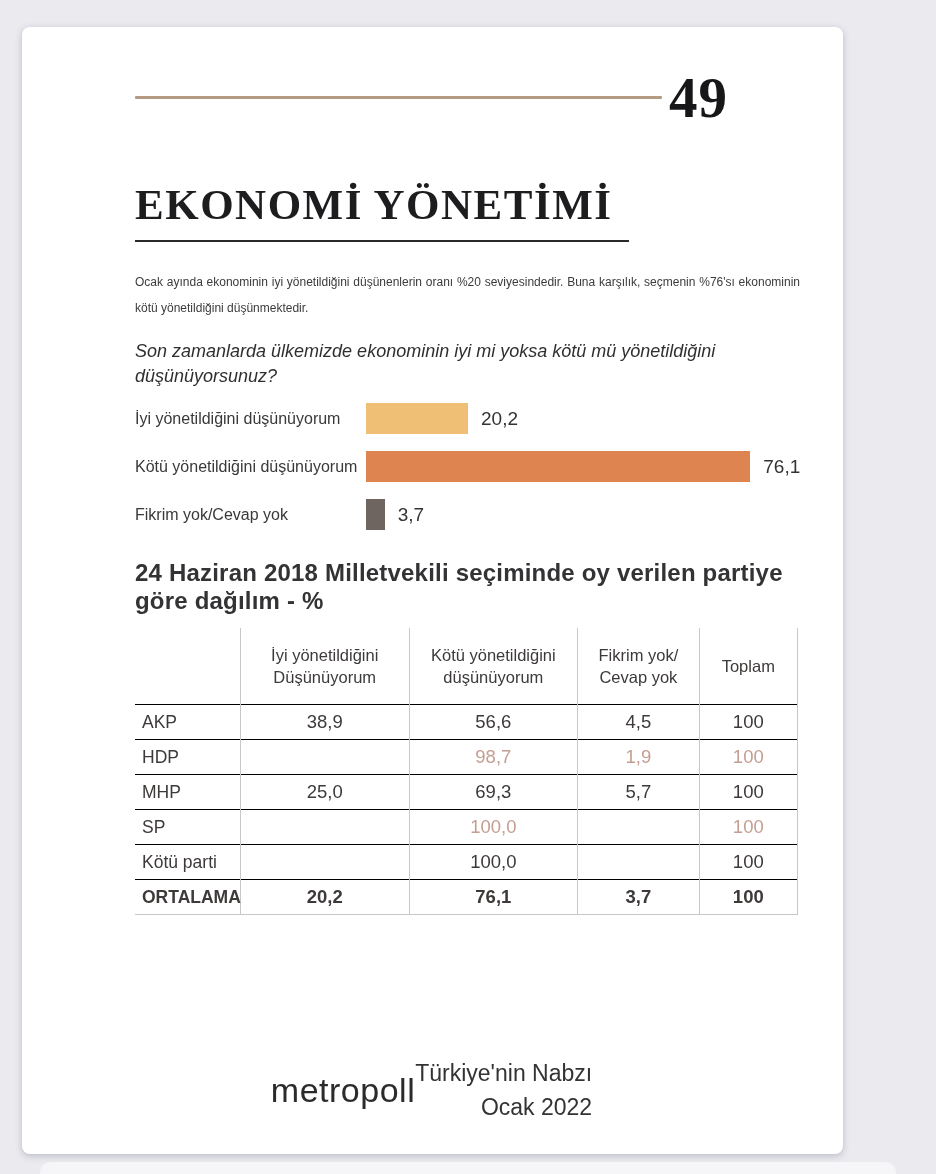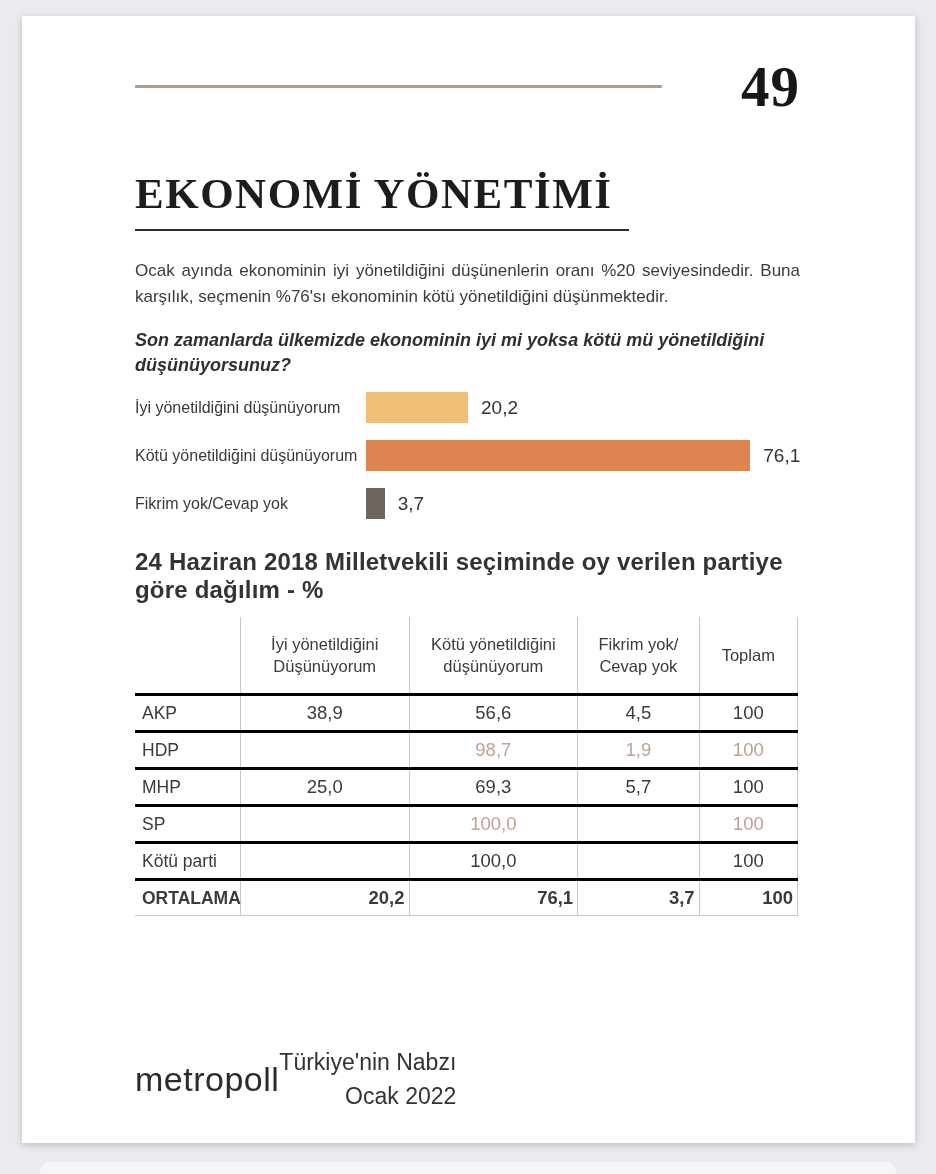--- a/index.html
+++ b/index.html
@@ -5,22 +5,22 @@
   html,body{margin:0;padding:0;}
   body{
     width:936px;height:1174px;
     background:#eaeaef;
     font-family:"Liberation Sans",sans-serif;
     position:relative;overflow:hidden;
     -webkit-font-smoothing:antialiased;
   }
   .canvas{position:absolute;inset:0;}
   .page{
-    position:absolute;left:22px;top:16px;width:893px;height:1127px;
-    background:#ffffff;border-radius:0;
+    position:absolute;left:22px;top:27px;width:821px;height:1127px;
+    background:#ffffff;border-radius:8px;
     box-shadow:0 2px 7px rgba(70,70,95,.28);
   }
   
   .page-head{
     margin:39px 115px 0 113px;height:62px;
     display:flex;align-items:center;
   }
   .head-rule{width:527px;height:3px;background:#b59a84;border-radius:1px;}
   .page-number{
     margin-left:auto;
@@ -30,27 +30,27 @@
   
   .title{
     margin:52px 0 0 113px;display:inline-block;
     font-family:"Liberation Serif",serif;font-weight:700;
     font-size:43px;color:#1d1d20;letter-spacing:1.5px;
     padding:0 16px 11px 0;border-bottom:2px solid #2a2a2a;
   }
   .body-col{margin-left:113px;width:665px;}
   .intro{
     margin:27px 0 0 0;
-    font-size:17px;line-height:26px;color:#3b3b3d;
+    font-size:12px;line-height:26px;color:#3b3b3d;
     text-align:justify;
   }
   .question{
     margin:18px 0 0 0;
     font-size:18px;line-height:25px;color:#2f2f31;
-    font-style:italic;font-weight:700;
+    font-style:italic;font-weight:400;
   }
   
   .chart{margin-top:14px;}
   .chart-row{display:flex;align-items:center;height:31px;margin-bottom:17px;}
   .chart-label{flex:0 0 231px;font-size:16px;color:#39393b;white-space:nowrap;}
   .bar{height:31px;flex:0 0 auto;}
   .bar-value{margin-left:13px;font-size:19px;color:#333335;}
   
   .table-title{
     margin:29px 0 0 0;font-size:24px;font-weight:700;color:#333335;
@@ -60,32 +60,32 @@
     margin-top:13px;border-collapse:collapse;table-layout:fixed;width:663px;
   }
   table.breakdown th{
     font-weight:400;font-size:16.5px;color:#3d3a39;line-height:1.35;
     white-space:pre-line;text-align:center;vertical-align:middle;
     height:76px;padding:0 4px;
   }
   table.breakdown td{
     font-size:18.5px;color:#3d3a39;height:34px;padding:0 4px;
     text-align:center;vertical-align:middle;
-    border-top:3px solid #000000;
-  }
-  table.breakdown tr:last-child td{border-bottom:1px solid #c8c8c8;text-align:right;}
+    border-top:1px solid #000000;
+  }
+  table.breakdown tr:last-child td{border-bottom:1px solid #c8c8c8;}
   table.breakdown .vline{border-left:1px solid #c8c8c8;}
   table.breakdown .vlast{border-right:1px solid #c8c8c8;}
   table.breakdown td.party{text-align:left;padding-left:7px;font-size:17.5px;}
   tr.muted td.num{color:#c49e92;}
   tr.boldrow td{font-weight:700;}
   
   .footer{
     position:absolute;left:113px;right:115px;bottom:30px;
-    display:flex;align-items:center;justify-content:flex-start;
+    display:flex;align-items:center;justify-content:center;
   }
   .logo{font-size:34px;color:#2b2b2d;letter-spacing:.5px;}
   .footer-right{font-size:23px;line-height:1.45;color:#333335;text-align:right;}
   .next-page-strip{
     position:absolute;left:40px;right:40px;top:1162px;height:12px;
     background:#f6f5f8;border-radius:10px 10px 0 0;
   }
 </style>
 </head>
 <body>

